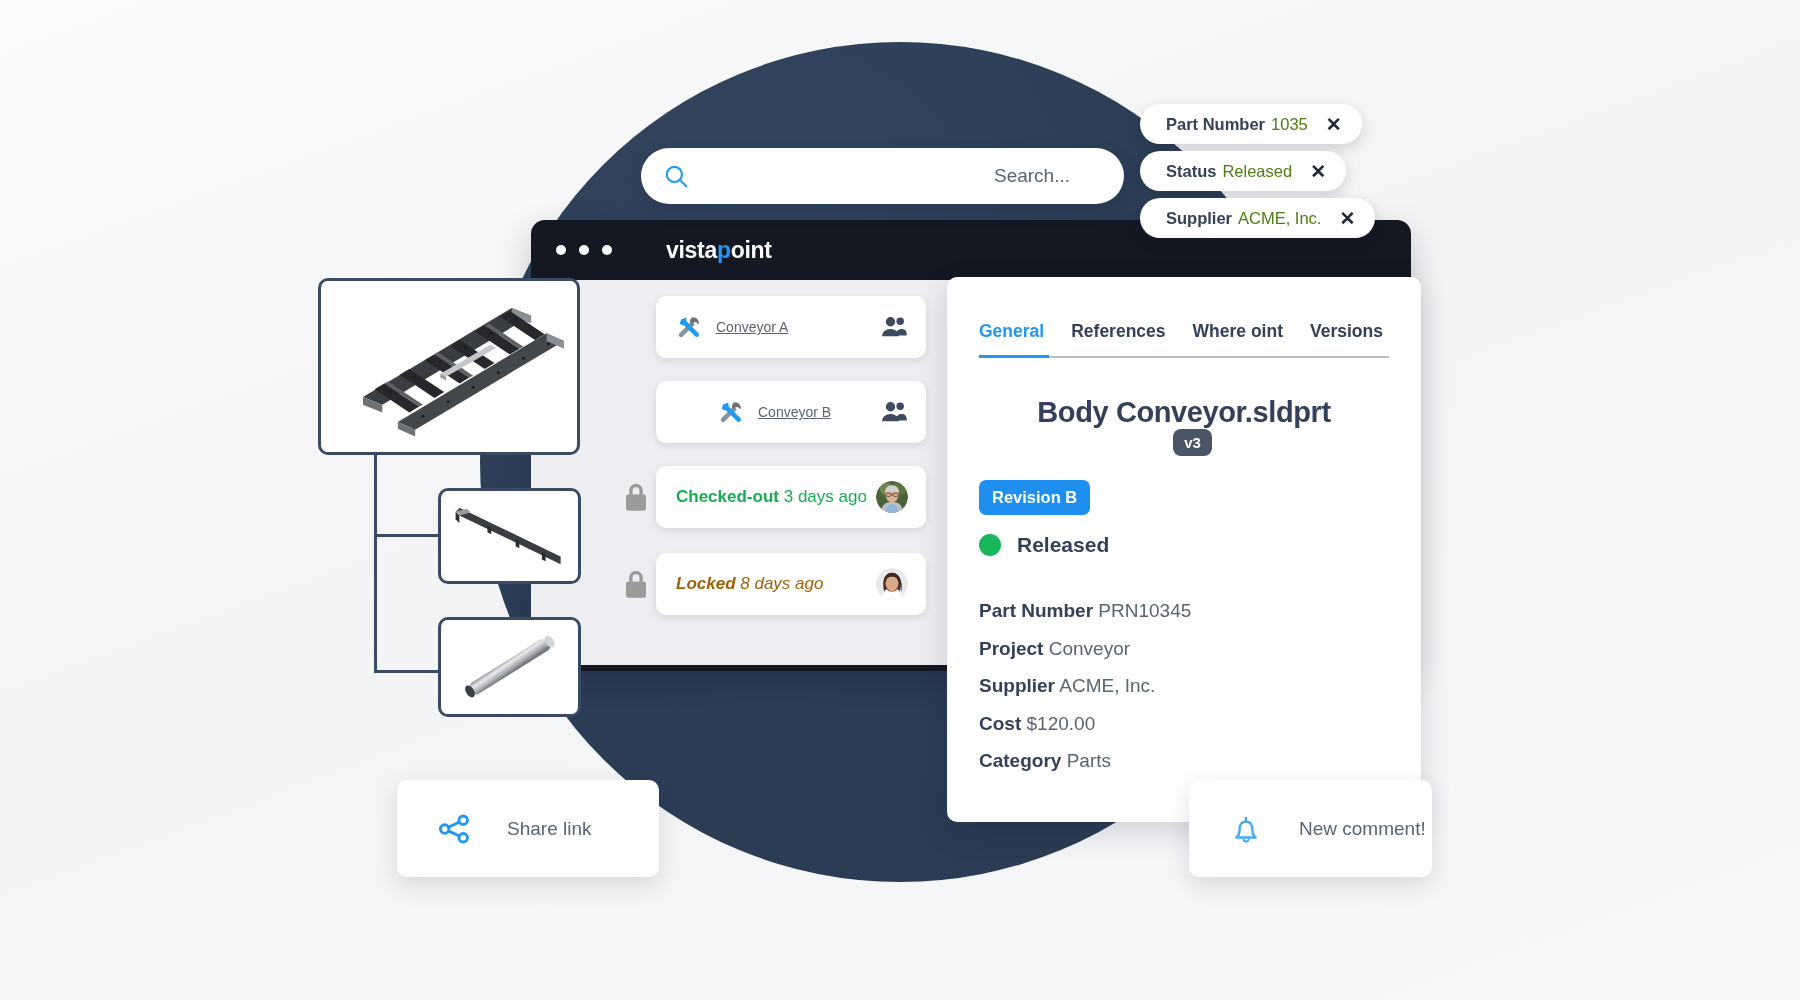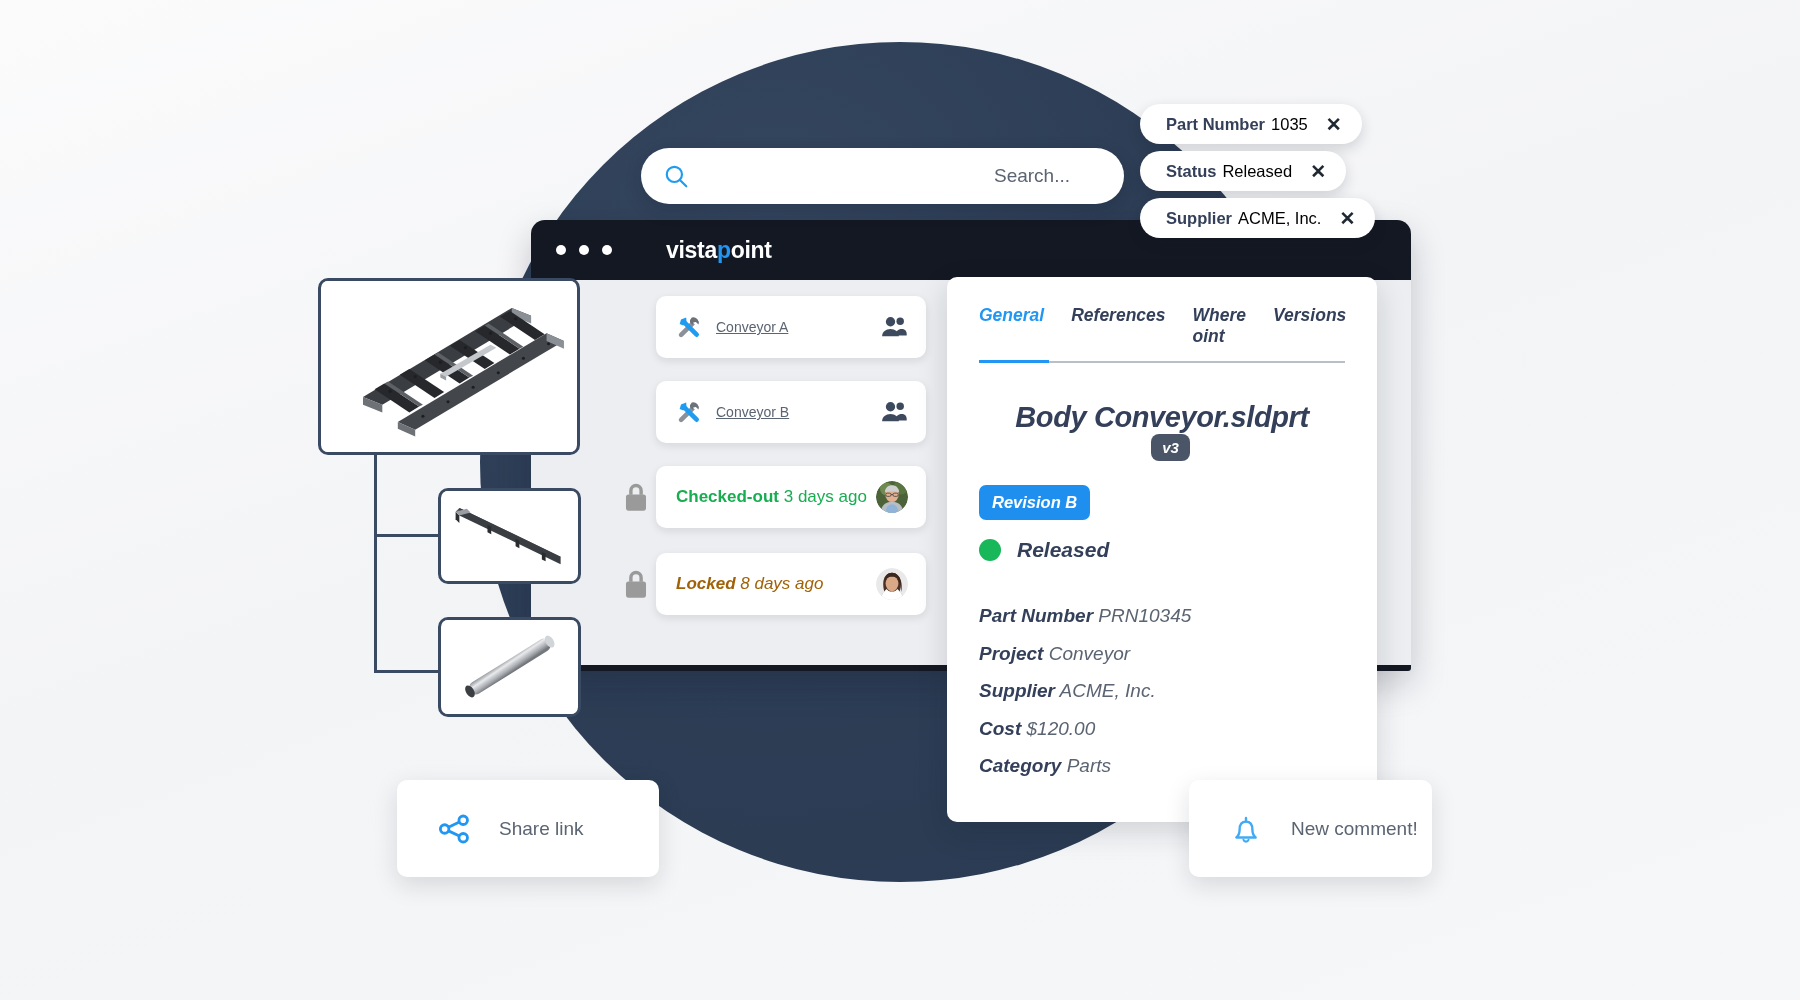--- a/index.html
+++ b/index.html
@@ -47,21 +47,21 @@
     position: absolute;
     height: 40px;
     background: #fff;
     border-radius: 20px;
     display: flex; align-items: center;
     padding: 0 20px 0 26px;
     box-shadow: 0 5px 14px rgba(16,24,40,.16);
     white-space: nowrap;
   }
   .pill .k { font-weight: bold; color: #34405a; font-size: 16.5px; }
-  .pill .v { color: #000000; font-size: 16.5px; margin-left: 6px; }
+  .pill .v { color: #4d7c0f; font-size: 16.5px; margin-left: 6px; }
   .pill .x {
     margin-left: 18px; font-size: 19px; font-weight: bold;
     color: #1f2733; line-height: 1; cursor: pointer;
   }
   #pill0 { left: 1140px; top: 104px; }
   #pill1 { left: 1140px; top: 151px; }
   #pill2 { left: 1140px; top: 198px; }
 
   
   .app-window {
@@ -97,21 +97,21 @@
     left: 656px; width: 270px; height: 62px;
     background: #fff; border-radius: 10px;
     display: flex; align-items: center;
     box-shadow: 0 3px 9px rgba(16,24,40,.10);
   }
   .row .glyph { margin-left: 20px; width: 26px; height: 26px; display:block; }
   .row .label { margin-left: 14px; font-size: 14px; color: #5b6472; text-decoration: underline; }
   .row .right { margin-left: auto; margin-right: 18px; display: flex; align-items: center; }
   .row .people { width: 28px; height: 28px; display:block; }
   #row0 { top: 296px; }
-  #row1 { top: 381px; }
+  #row1 { top: 381px; padding-left: 42px; }
   #row2 { top: 466px; }
   #row3 { top: 553px; }
 
   .status-text { margin-left: 20px; font-size: 17px; }
   .status-text b { font-weight: bold; }
   .st-green { color: #18ad51; }
   .st-blue  { color: #a16207; font-style: italic; }
 
   .avatar {
     width: 32px; height: 32px; border-radius: 50%;
@@ -119,26 +119,25 @@
   }
 
   .padlock { position: absolute; width: 26px; height: 32px; display:block; }
   #lock0 { left: 623px; top: 481px; }
   #lock1 { left: 623px; top: 568px; }
 
   
   .detail-panel {
     position: absolute;
     left: 947px; top: 277px;
-    width: 430px; height: 545px;
+    width: 474px; height: 545px;
     background: #ffffff;
     border-radius: 10px;
     box-shadow: 0 10px 30px rgba(16,24,40,.16);
-    padding: 28px 32px 0 32px;
-    font-style: italic;
+    padding: 44px 32px 0 32px;
   }
   .tabs { display: flex; gap: 27px; position: relative; }
   .tab {
     font-size: 17.5px; font-weight: bold; color: #34405a;
     padding-bottom: 16px; cursor: pointer;
   }
   .tab.active { color: #2196f3; }
   .tab-rule {
     position: absolute; left: 0; right: 0; bottom: 0;
     height: 2px; background: #b9bfc7;
@@ -187,21 +186,21 @@
   
   .chip-card {
     position: absolute;
     background: #fff; border-radius: 10px;
     display: flex; align-items: center;
     box-shadow: 0 8px 24px rgba(16,24,40,.13);
   }
   #share-card { left: 397px; top: 780px; width: 262px; height: 97px; }
   #comment-card { left: 1189px; top: 780px; width: 243px; height: 97px; }
   .chip-card .cicon { margin-left: 40px; width: 34px; height: 34px; display:block; }
-  .chip-card .ctext { margin-left: 28px; font-size: 19px; color: #5b6472; }
+  .chip-card .ctext { margin-left: 36px; font-size: 19px; color: #5b6472; }
 </style>
 </head>
 <body>
 
 <div id="stage">
 
   <div class="hero-circle"></div>
 
   <div class="app-window">
     <div class="titlebar">

